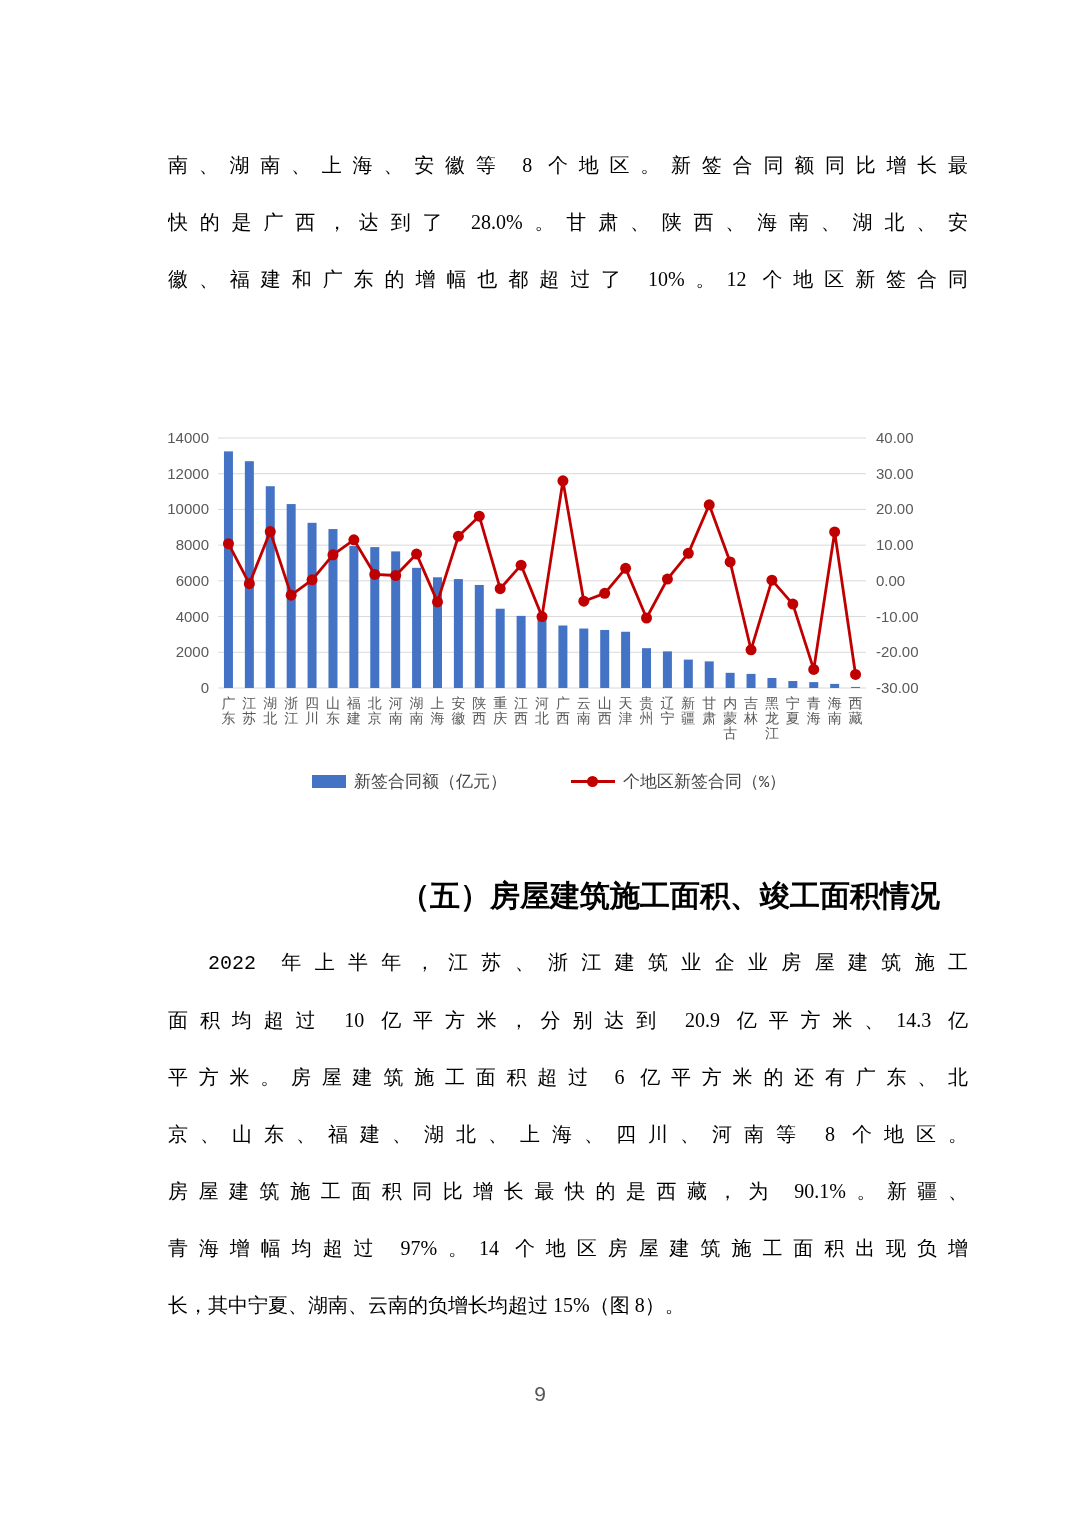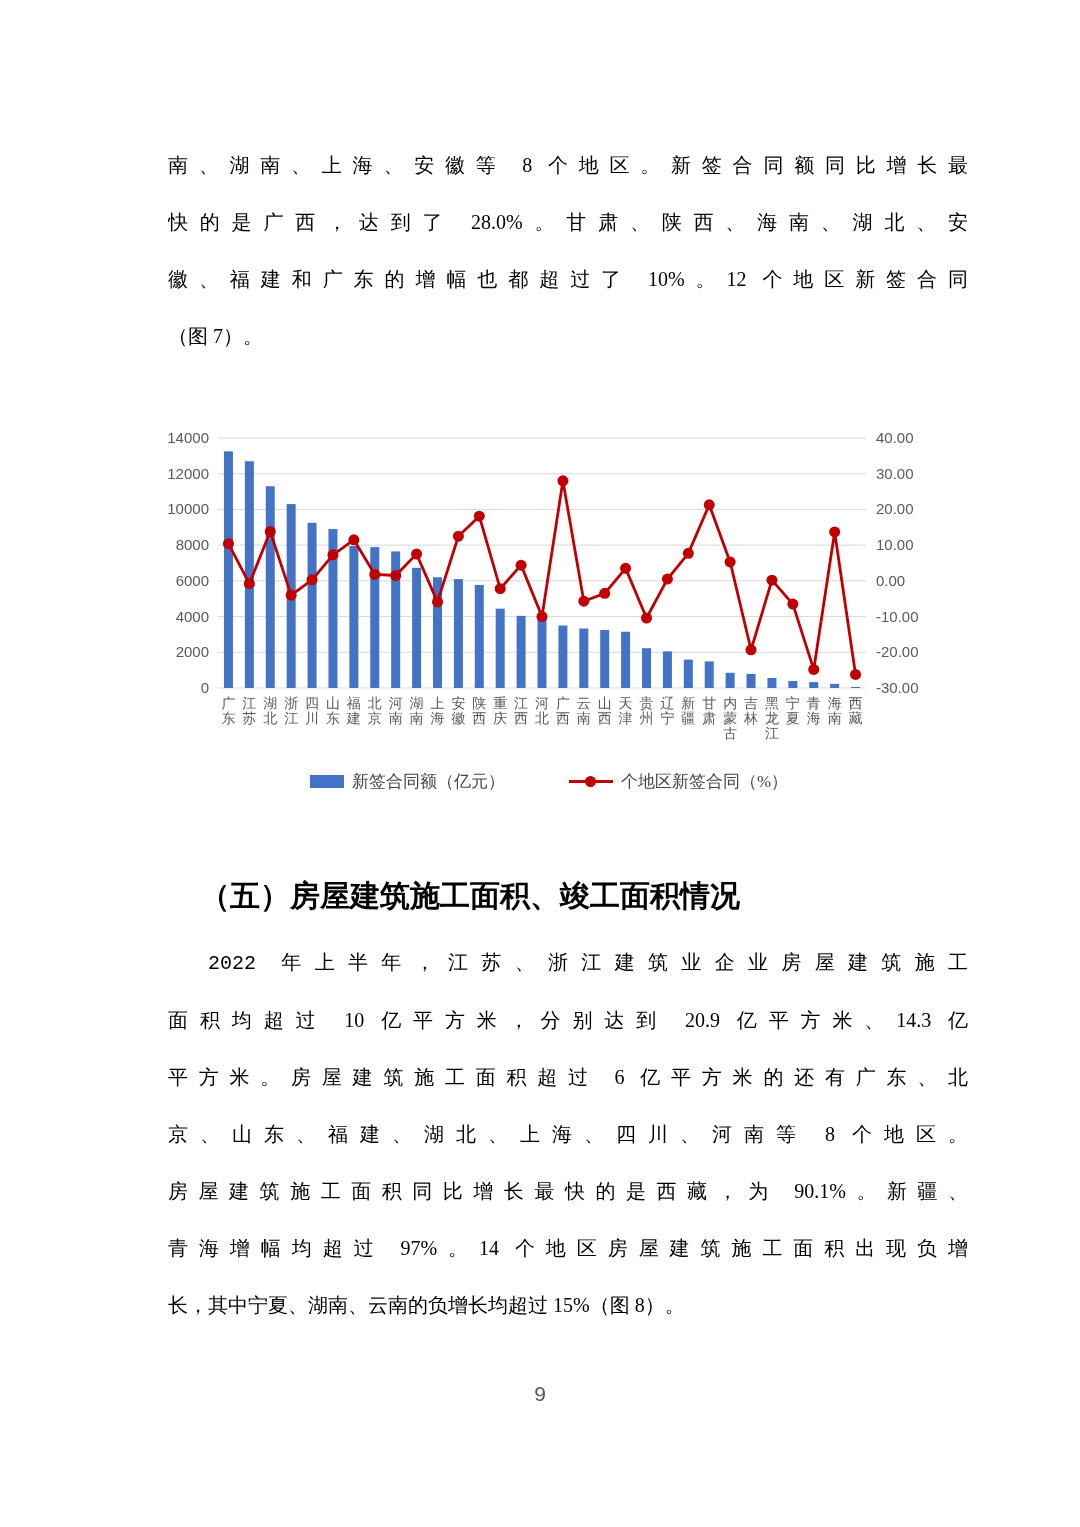--- a/index.html
+++ b/index.html
@@ -16,54 +16,53 @@
     height:57px;line-height:57px;
     text-align:justify;text-align-last:justify;text-justify:inter-character;
     overflow:hidden;white-space:nowrap;
   }
   .para .line.short{text-align-last:left;}
   .para .line.indent{text-indent:2em;font-family:Liberation Mono, monospace;}
   .chart-block{position:absolute;left:166px;top:424px;width:766px;}
   .legend{
     display:flex;justify-content:center;align-items:center;gap:64px;
     margin-top:8px;
-    font-family:Liberation Serif, serif;
+    font-family:Liberation Mono, monospace;
     font-size:17px;color:#444;
   }
   .legend-item{display:flex;align-items:center;gap:8px;}
   .swatch-bar{display:inline-block;width:34px;height:13px;background:#4472C4;}
   .swatch-line{position:relative;display:inline-block;width:44px;height:13px;}
   .swatch-line .stroke{position:absolute;left:0;right:0;top:5px;height:3px;background:#C00000;}
   .swatch-line .dot{position:absolute;left:16px;top:1px;width:11px;height:11px;border-radius:50%;background:#C00000;}
   .caption{
     position:absolute;left:140px;top:822px;width:800px;
     font-size:28px;text-align:center;
   }
   .heading{
     position:absolute;left:140px;top:876px;width:800px;
     padding-left:2em;box-sizing:border-box;
     font-family:"Liberation Sans","DejaVu Sans",sans-serif;
-    font-weight:700;font-size:30px;line-height:40px;
+    font-weight:700;font-size:30px;line-height:40px;text-align:right;
   }
   .page-number{
     position:absolute;left:0;top:1382px;width:100%;
     text-align:center;font-size:21px;color:#555;
     font-family:"Liberation Sans","DejaVu Sans",sans-serif;
   }
 </style>
 </head>
 <body>
 
 <div class="page">
 
   <div class="para" style="top:137px;">
     <div class="line">南、湖南、上海、安徽等 8 个地区。新签合同额同比增长最</div>
     <div class="line">快的是广西，达到了 28.0%。甘肃、陕西、海南、湖北、安</div>
     <div class="line">徽、福建和广东的增幅也都超过了 10%。12 个地区新签合同</div>
-    <div class="line short">（图 7）。</div>
   </div>
 
   <div class="chart-block">
     <svg id="chart-svg" width="766" height="334" viewBox="0 0 766 334" xmlns="http://www.w3.org/2000/svg">
         <g>
           <line x1="52" x2="700" y1="14" y2="14" stroke="#d9d9d9" stroke-width="1"></line>
           <line x1="52" x2="700" y1="49.714285714285715" y2="49.714285714285715" stroke="#d9d9d9" stroke-width="1"></line>
           <line x1="52" x2="700" y1="85.42857142857143" y2="85.42857142857143" stroke="#d9d9d9" stroke-width="1"></line>
           <line x1="52" x2="700" y1="121.14285714285714" y2="121.14285714285714" stroke="#d9d9d9" stroke-width="1"></line>
           <line x1="52" x2="700" y1="156.85714285714286" y2="156.85714285714286" stroke="#d9d9d9" stroke-width="1"></line>

